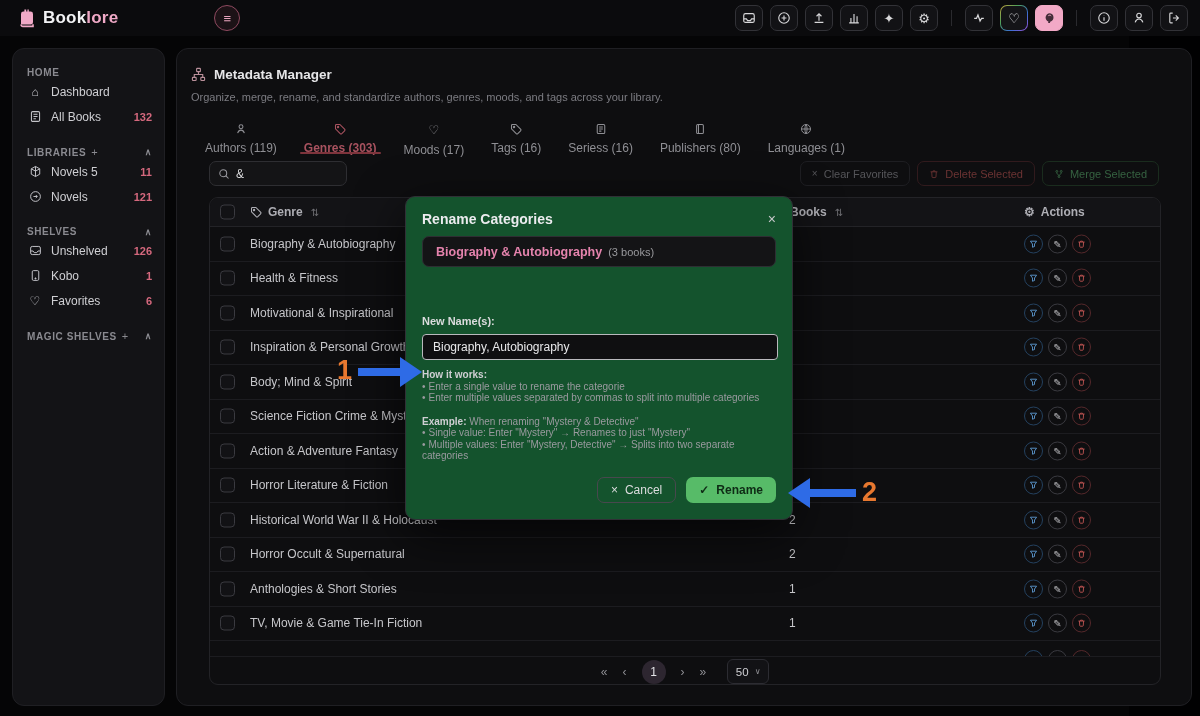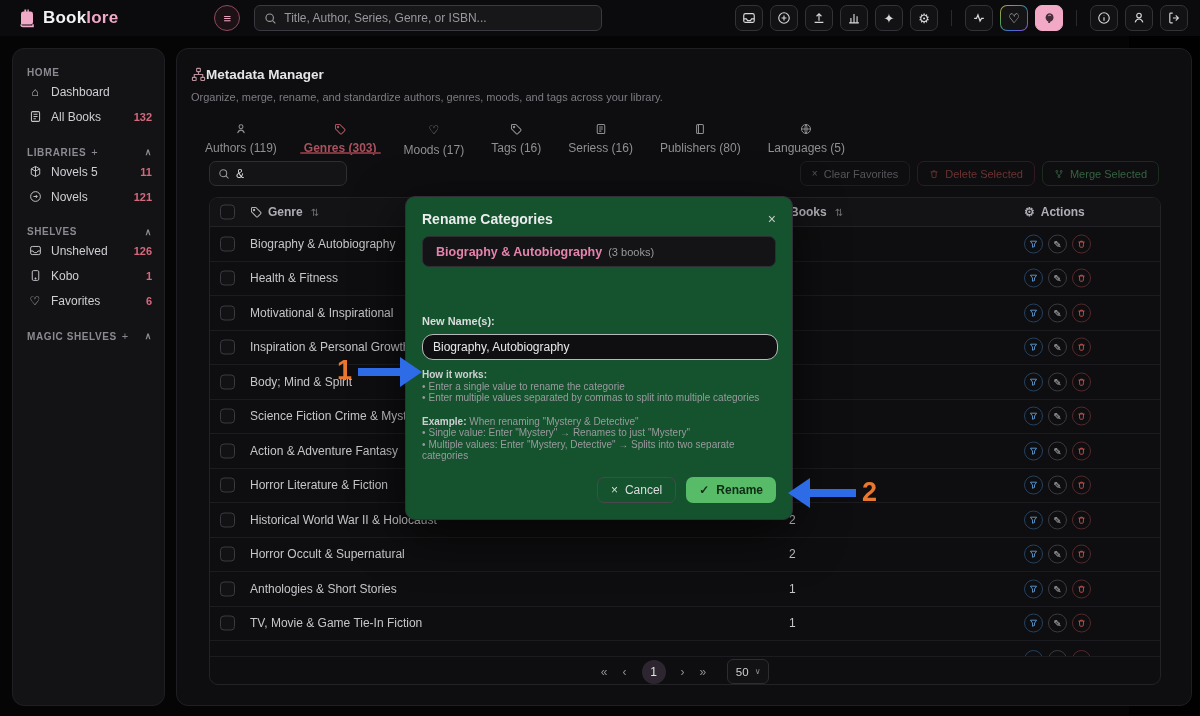--- a/index.html
+++ b/index.html
@@ -42,21 +42,21 @@
     color:#cfcfd3; font-size:12px; }
   .s-item .ic { width:16px; text-align:center; color:#c3c3c8; font-size:12px; flex:none; display:flex; justify-content:center; }
   .s-count { margin-left:auto; font-size:11px; font-weight:700; color:#d4687d; }
   .s-footer { position:absolute; left:0; bottom:16px; width:100%; text-align:center; }
   .s-ver { font-size:11px; color:#d6d6da; }
   .s-upd { font-size:10px; color:#d98b4a; margin-top:3px; cursor:pointer; }
 
   
   .main { position:absolute; left:176px; top:48px; width:1016px; height:658px; background:#0e0e10;
     border:1px solid #1f1f23; border-radius:12px; }
-  .m-title-row { position:absolute; left:14px; top:18px; display:flex; align-items:flex-start; }
+  .m-title-row { position:absolute; left:14px; top:18px; display:flex; align-items:flex-start; gap:8px; }
   .m-title { font-size:13.5px; font-weight:700; color:#e6e6e8; }
   .m-sub { position:absolute; left:14px; top:42px; font-size:11px; color:#7c7c82; }
   .tabs { position:absolute; left:28px; top:74px; display:flex; gap:27px; }
   .tab { position:relative; display:flex; align-items:center; gap:6px; font-size:12px; color:#8f8f94;
     height:22px; cursor:pointer;flex-direction:column; }
   .tab .ic { display:flex; font-size:12px; }
   .tab.active { color:#a8525f; font-weight:700; }
   .tab.active::after { content:""; position:absolute; left:-4px; right:-4px; bottom:-9px; height:2px;
     background:#7e343c; border-radius:1px; }
 
@@ -106,21 +106,21 @@
     padding:14px 16px; }
   .mod-title { font-size:14px; font-weight:700; color:#ececef; }
   .mod-close { position:absolute; right:16px; top:14px; font-size:14px; color:#c9c9cc; cursor:pointer; }
   .mod-renaming { margin-top:16px; font-size:12px; color:#c2c2c6; }
   .mod-target { margin-top:9px; height:31px; background:#141416; border:1px solid #2e2e33;
     border-radius:7px; display:flex; align-items:center; gap:6px; padding:0 13px; }
   .mod-target-name { font-size:12.5px; font-weight:700; color:#e583ad; }
   .mod-target-books { font-size:11px; color:#98989c; }
   .mod-label { margin-top:48px; font-size:11px; font-weight:700; color:#dcdcde; }
   .mod-input { margin-top:7px; width:356px; height:26px; background:#0f0f11; border:1px solid #b9b9bd;
-    border-radius:11px; color:#e8e8ea; font-size:12px; padding:0 10px;
+    border-radius:4px; color:#e8e8ea; font-size:12px; padding:0 10px;
     font-family:"Liberation Sans",sans-serif; outline:none; }
   .mod-help { margin-top:9px; font-size:10px; color:#9a9a9f; line-height:11.5px; }
   .mod-help b { color:#cfcfd3; }
   .mod-help .blt { margin-right:3px; }
   .mod-ex { margin-top:12px; }
   .mod-btns { position:absolute; right:16px; bottom:16px; display:flex; gap:10px; }
   .btn-cancel { height:26px; padding:0 13px; border:1px solid #48484e; border-radius:7px;
     background:transparent; color:#dcdcde; font-size:12px; display:flex; align-items:center; gap:7px; cursor:pointer; }
   .btn-rename { height:26px; padding:0 13px; border:none; border-radius:7px; background:#57bb68;
     color:#0e2b15; font-size:12px; font-weight:700; display:flex; align-items:center; gap:7px; cursor:pointer; }
@@ -141,29 +141,20 @@
         <svg class="svgi" width="20" height="20" viewBox="0 0 20 20">
           <path d="M5 16.5V6a2.4 2.4 0 0 1 2.4-2.4h1V1.6h1.8v2h1.2V1.6h1.4a0 0 0 0 1 0 0V9l-1.9-1.3L9 9V3.6h5.6A2.4 2.4 0 0 1 17 6v8.2a2.3 2.3 0 0 1-2.3 2.3z" fill="#f0a9c6"></path>
           <path d="M5 16.5a1.9 1.9 0 0 0 1.9 1.9H17v-2.2" fill="none" stroke="#f0a9c6" stroke-width="1.6"></path>
         </svg>
       </span>
       <span class="brand-name"><span>Book</span><span class="brand-accent">lore</span></span>
     </div>
     <div class="hamburger">
         <span>≡</span>
       </div>
-    <div class="g-search">
-      <span>
-        <svg class="svgi" width="13" height="13" viewBox="0 0 16 16" fill="none" stroke="#98989e" stroke-width="1.4">
-            <circle cx="7" cy="7" r="4.6"></circle>
-            <path d="M10.6 10.6L14 14"></path>
-          </svg>
-      </span>
-      <input value="" placeholder="Title, Author, Series, Genre, or ISBN..." style="">
-    </div>
     <div class="tb-right">
       <div class="tbtn">
           <span>
             <svg class="svgi" width="14" height="14" viewBox="0 0 16 16" fill="none" stroke="currentColor" stroke-width="1.3">
               <rect x="2" y="3" width="12" height="10" rx="2"></rect>
               <path d="M2 9h3l1.4 2h3.2L11 9h3"></path>
             </svg>
           </span>
         </div>
       <div class="tbtn">
@@ -387,21 +378,21 @@
           </span>
           <span>Publishers (80)</span>
         </div>
       <div class="tab">
           <span class="ic">
             <svg class="svgi" width="12" height="12" viewBox="0 0 16 16" fill="none" stroke="currentColor" stroke-width="1.3">
               <circle cx="8" cy="8" r="6"></circle>
               <path d="M2 8h12M8 2c1.9 2 1.9 10 0 12-1.9-2-1.9-10 0-12z"></path>
             </svg>
           </span>
-          <span>Languages (5)</span>
+          <span>Languages (1)</span>
         </div>
     </div>
 
     <div class="filter-input">
       <span>
           <svg class="svgi" width="12" height="12" viewBox="0 0 16 16" fill="none" stroke="#98989e" stroke-width="1.4">
             <circle cx="7" cy="7" r="4.6"></circle>
             <path d="M10.6 10.6L14 14"></path>
           </svg>
         </span>

